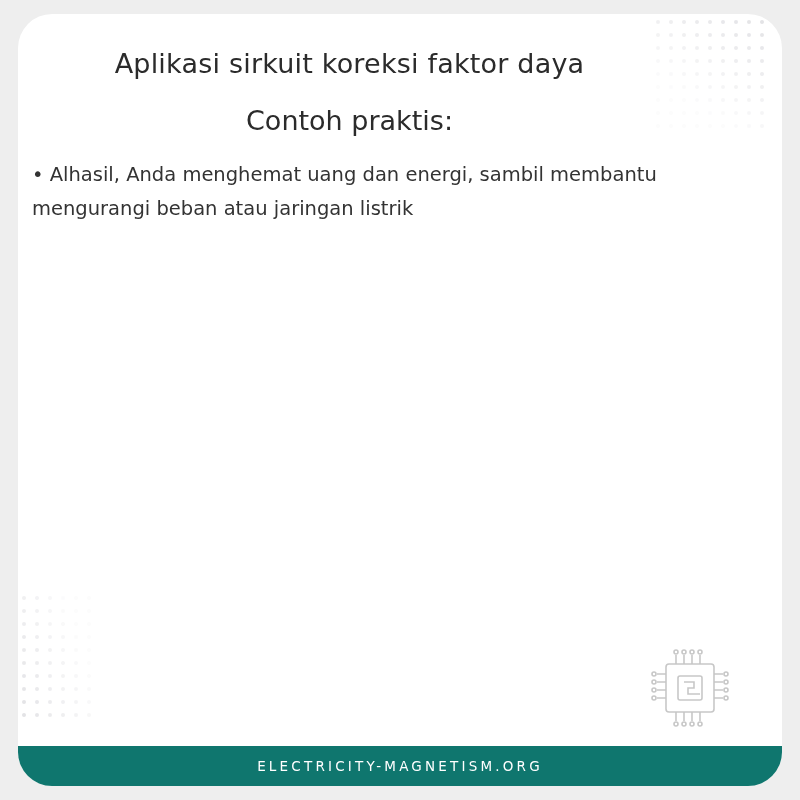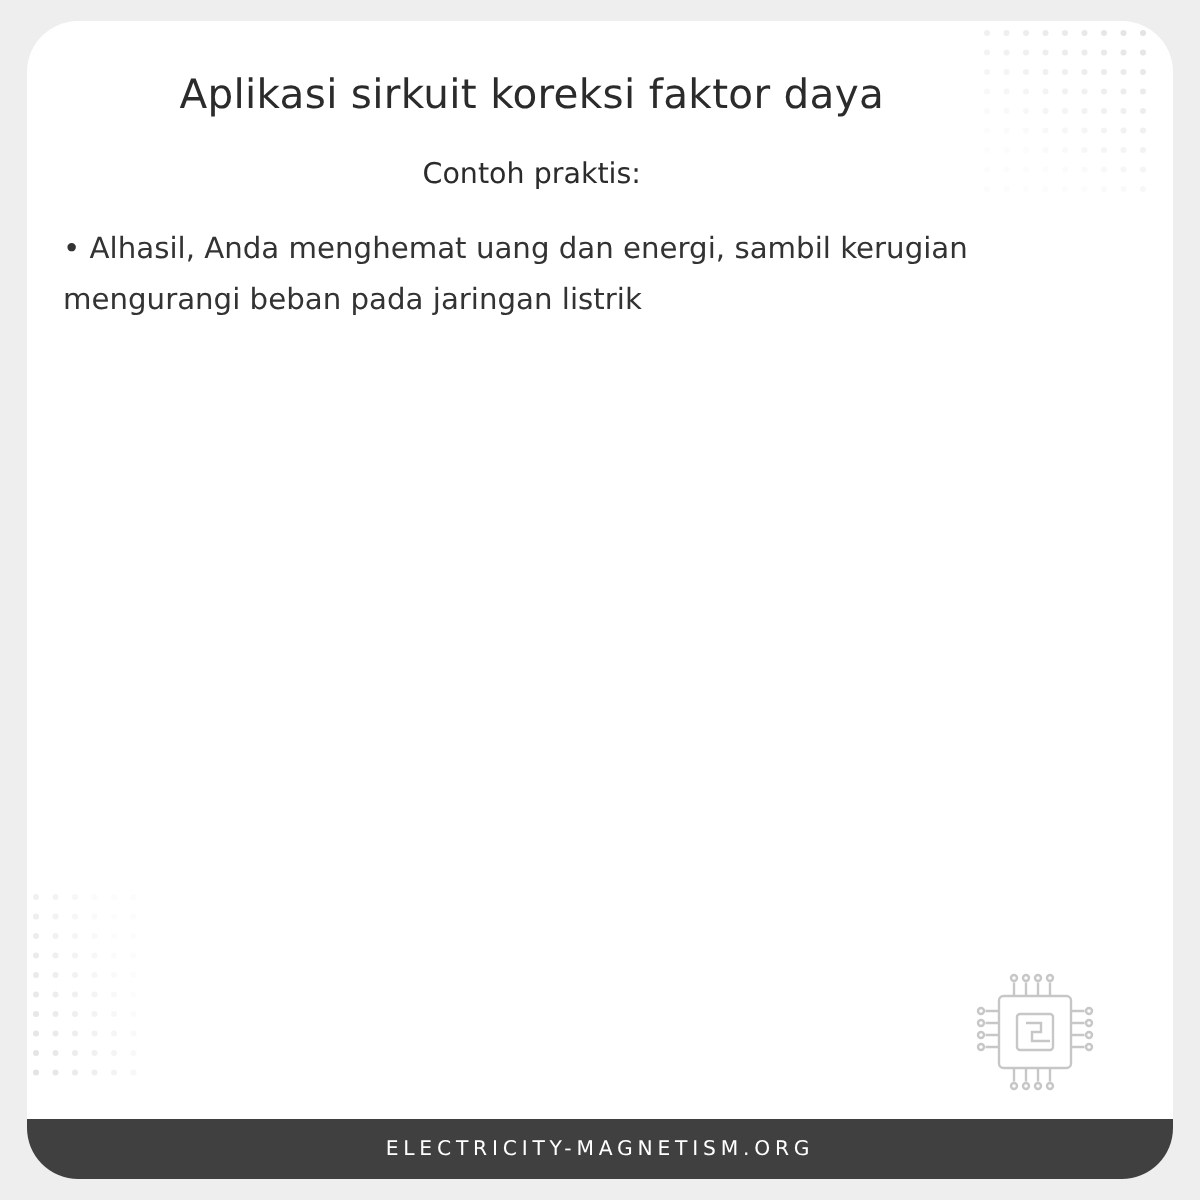--- a/index.html
+++ b/index.html
@@ -44,41 +44,41 @@
     background: #e3e3e6;
   }
   .dots-tr { right: 6px; top: 6px; width: 120px; height: 120px; }
   .dots-bl { left: 4px; bottom: 60px; width: 90px; height: 130px; }
 
   .content {
     position: absolute;
     left: 0;
     top: 0;
     width: 679px;
-    padding: 28px 26px 0 20px;
+    padding: 28px 26px 0 10px;
     box-sizing: border-box;
   }
   .title {
     text-align: center;
     font-size: 27px;
     color: #2b2b2b;
     font-weight: normal;
     margin: 6px 0 26px 0;
     letter-spacing: 0.2px;
   }
   .para {
     font-size: 19.5px;
     line-height: 1.72;
     color: #333333;
     margin: 0 0 6px 0;
     padding: 0 4px;
   }
   .subtitle {
     text-align: center;
-    font-size: 19px;
+    font-size: 27px;
     color: #2b2b2b;
     font-weight: normal;
     margin: 26px 0 22px 0;
   }
   .bullet {
     font-size: 19.5px;
     line-height: 1.72;
     color: #333333;
     margin: 0 0 2px 0;
     padding: 0 4px;
@@ -90,21 +90,21 @@
     width: 92px;
     height: 92px;
     opacity: 0.55;
   }
   .footer {
     position: absolute;
     left: 18px;
     bottom: 14px;
     width: 764px;
     height: 40px;
-    background: #404040;
+    background: #0f766e;
     border-bottom-left-radius: 34px;
     border-bottom-right-radius: 34px;
     display: flex;
     align-items: center;
     justify-content: center;
     box-sizing: border-box;
   }
   .footer-text {
     font-size: 13.5px;
     letter-spacing: 3.2px;
@@ -259,21 +259,21 @@
         <span style="left: 13px; top: 117px; opacity: 0.86;"></span>
         <span style="left: 26px; top: 117px; opacity: 0.72;"></span>
         <span style="left: 39px; top: 117px; opacity: 0.58;"></span>
         <span style="left: 52px; top: 117px; opacity: 0.44;"></span>
         <span style="left: 65px; top: 117px; opacity: 0.3;"></span>
       </div>
 
     <div class="content">
       <div class="title">Aplikasi sirkuit koreksi faktor daya</div>
       <div class="subtitle">Contoh praktis:</div>
-      <p class="bullet">• Alhasil, Anda menghemat uang dan energi, sambil kerugian mengurangi beban pada jaringan listrik</p>
+      <p class="bullet">• Alhasil, Anda menghemat uang dan energi, sambil membantu mengurangi beban atau jaringan listrik</p>
     </div>
 
     <div class="chip-icon">
       <svg width="92" height="92" viewBox="0 0 92 92" fill="none" stroke="#9a9a9a" stroke-width="1.6">
         <rect x="22" y="22" width="48" height="48" rx="3"></rect>
         <rect x="34" y="34" width="24" height="24" rx="2"></rect>
         <path d="M40 40 h10 v6 h-6 v6 h12"></path>
         <path d="M32 22 v-9 M40 22 v-9 M48 22 v-9 M56 22 v-9"></path>
         <path d="M32 70 v9 M40 70 v9 M48 70 v9 M56 70 v9"></path>
         <path d="M22 32 h-9 M22 40 h-9 M22 48 h-9 M22 56 h-9"></path>

